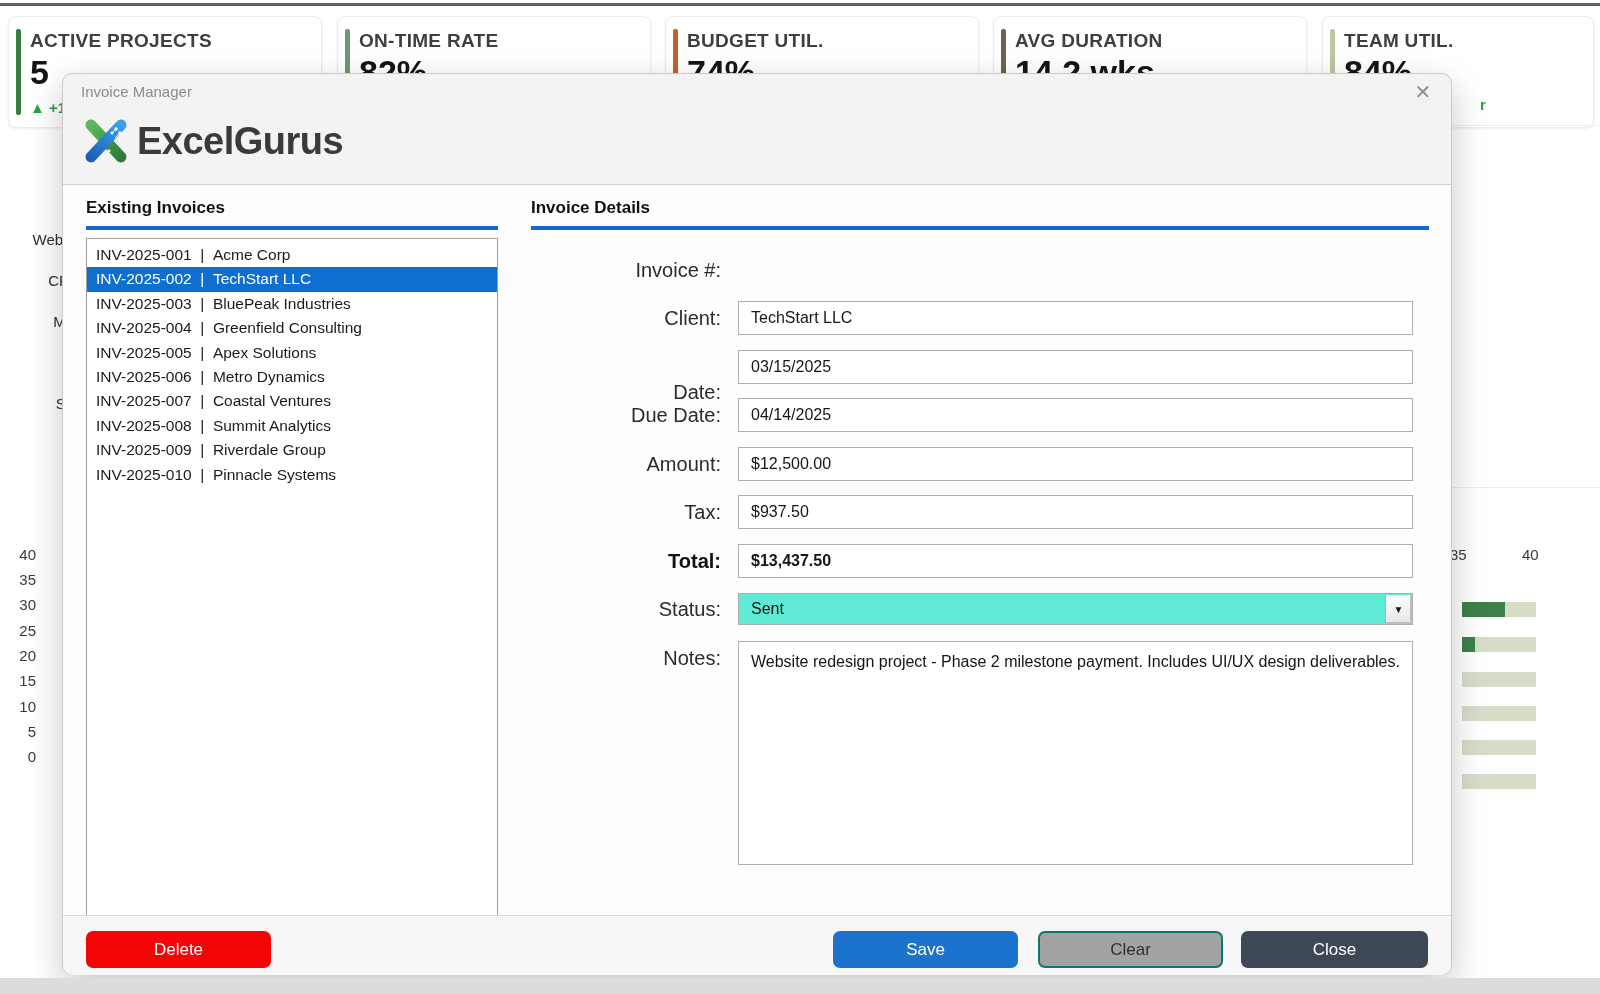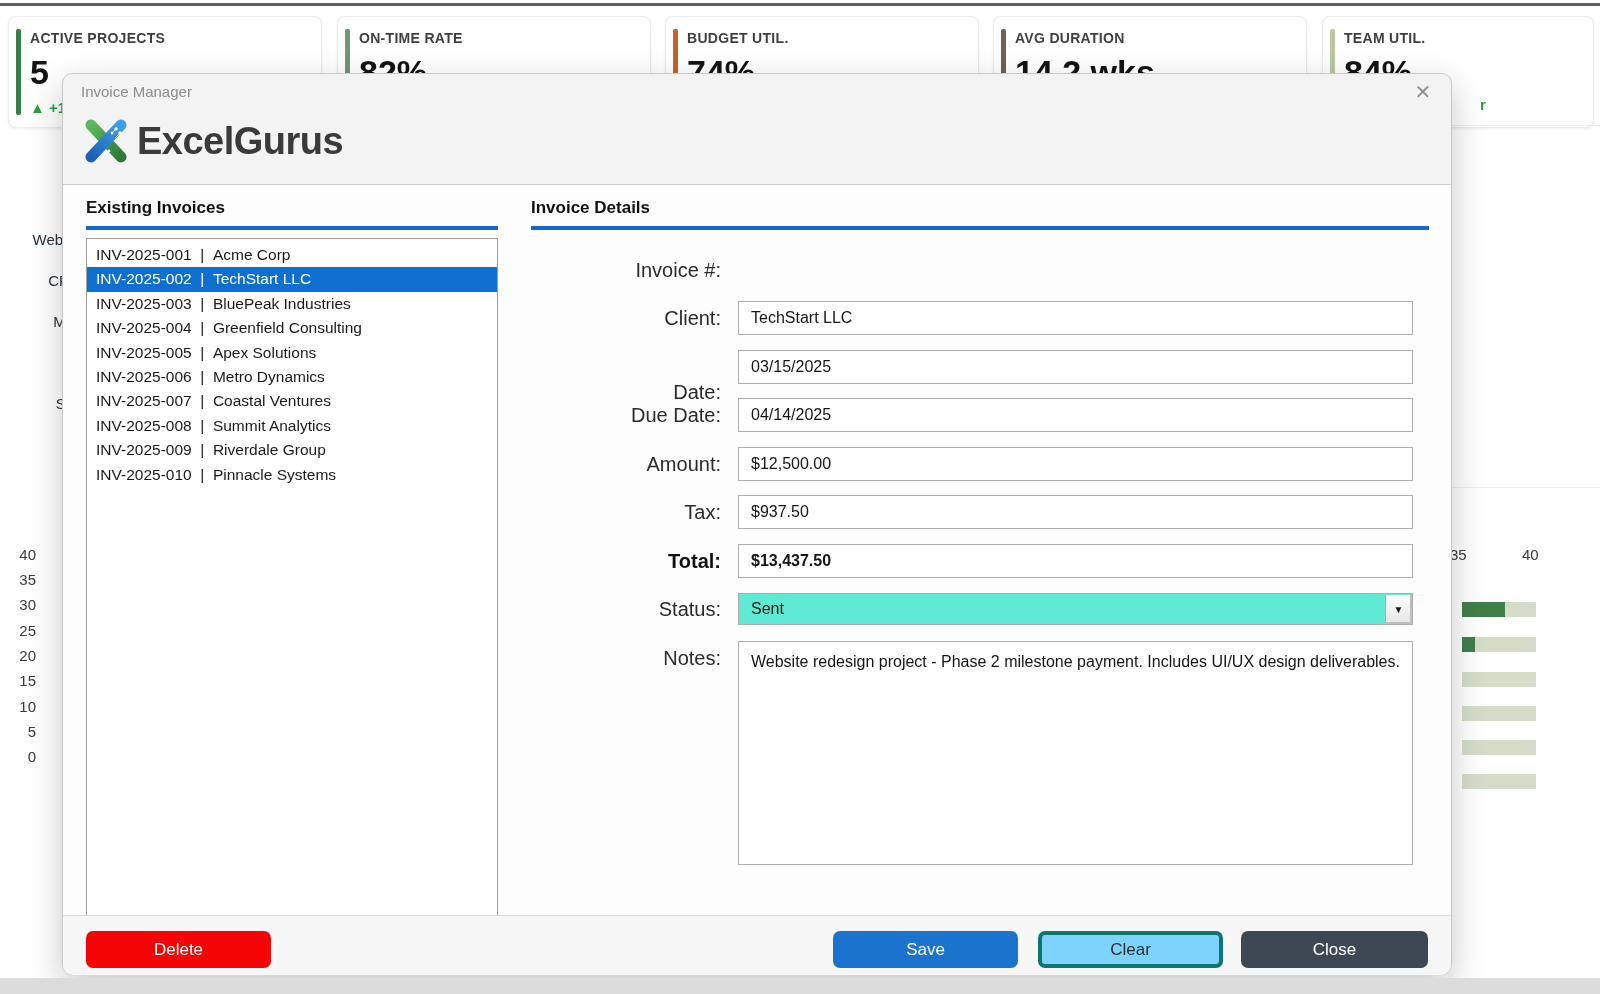--- a/index.html
+++ b/index.html
@@ -15,21 +15,21 @@
   
   .top-line { left:0; top:3px; width:1600px; height:3px; background:#606060; }
 
   
   .kpi-card {
     top:16px; height:112px; background:#fff;
     border:1px solid #ececec; border-radius:8px;
     box-shadow:0 1px 3px rgba(0,0,0,.07);
   }
   .kpi-accent { position:absolute; left:7px; top:12px; width:5px; height:86px; border-radius:2px; }
-  .kpi-label { position:absolute; left:21px; top:13px; font-size:14px; font-weight:bold; color:#3f3f3f; letter-spacing:.3px; white-space:nowrap; }
+  .kpi-label { position:absolute; left:21px; top:13px; font-size:19px; font-weight:bold; color:#3f3f3f; letter-spacing:.3px; white-space:nowrap; }
   .kpi-value { position:absolute; left:21px; top:36px; font-size:34px; font-weight:bold; color:#141414; white-space:nowrap; }
   .kpi-delta { position:absolute; left:21px; top:82px; font-size:15px; font-weight:bold; color:#23a23c; white-space:nowrap; }
 
   
   .bg-cat-label { width:74px; text-align:right; font-size:15px; color:#26323a; white-space:nowrap; overflow:hidden; }
   .bg-tick { width:36px; text-align:right; font-size:15px; color:#3a3a3a; }
 
   
   .bg-rtick { font-size:15px; color:#3a3a3a; }
   .rbar { position:absolute; left:1462px; height:15px; display:flex; }
@@ -98,21 +98,21 @@
   }
 
   
   .btn {
     position:absolute; top:857px; height:37px; border:none; border-radius:7px;
     font-size:17px; font-family:"Liberation Sans", sans-serif; cursor:pointer;
     display:flex; align-items:center; justify-content:center;
   }
   .btn-delete { left:23px;  width:185px; background:#f40404; color:#fff; }
   .btn-save   { left:770px; width:185px; background:#1b73cd; color:#fff; }
-  .btn-clear  { left:975px; width:185px; background:#7dd3fc; color:#2f2f2f; border:4px solid #0f766e; }
+  .btn-clear  { left:975px; width:185px; background:#a3a3a3; color:#2f2f2f; border:2px solid #0f766e; }
   .btn-close  { left:1178px;width:187px; background:#3e4855; color:#fff; }
 
   .bottom-strip { left:0; top:978px; width:1600px; height:16px; background:#dcdcdc; }
 </style>
 </head>
 <body>
 
 <div class="abs top-line"></div>
 
 <div class="abs kpi-card" style="left:8px;width:314px;">

